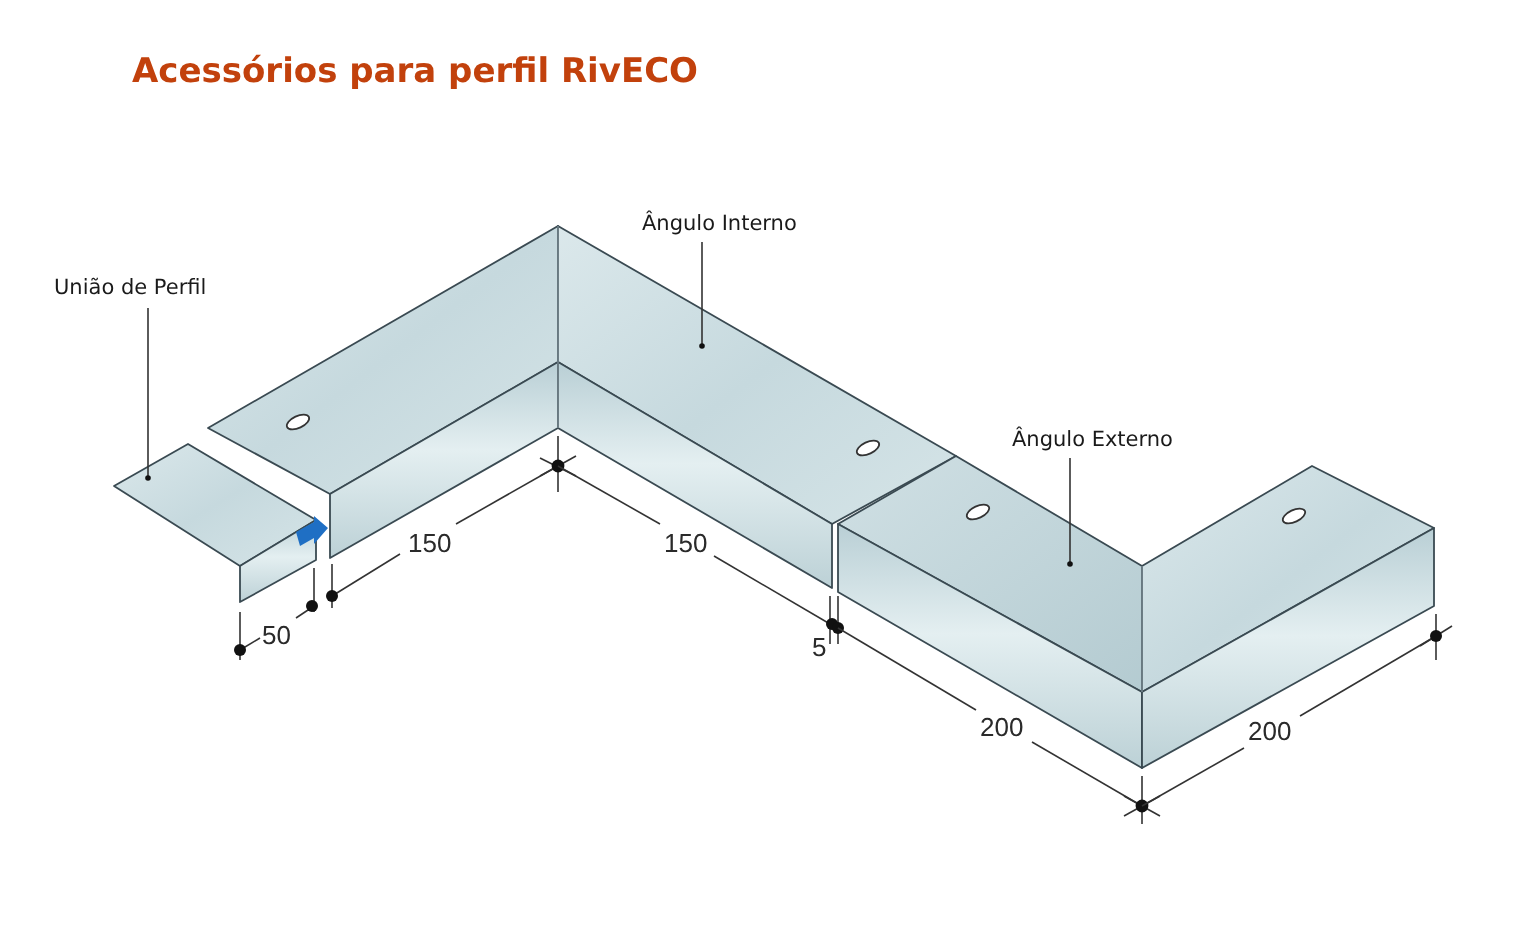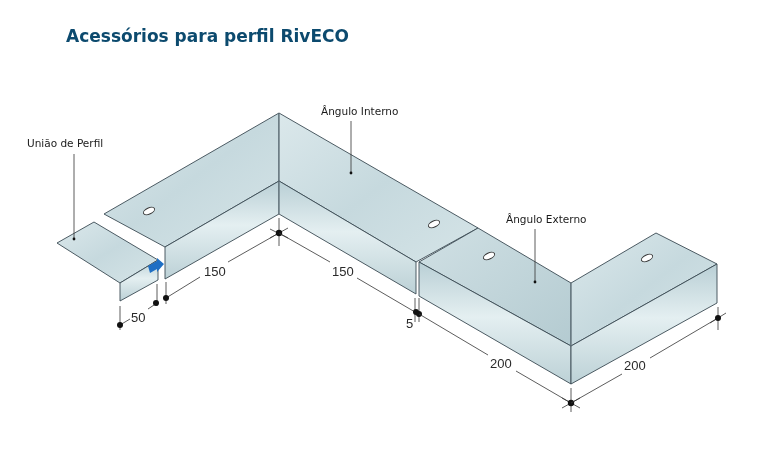--- a/index.html
+++ b/index.html
@@ -1,20 +1,20 @@
 <!DOCTYPE html>
 <html><head>
   <meta charset="utf-8">
   <style>
     html, body { margin: 0; padding: 0; background: #ffffff; }
     body { width: 767px; height: 474px; position: relative; overflow: hidden; font-family: "DejaVu Sans", sans-serif; }
     .title {
       position: absolute; left: 66px; top: 26px;
       font-family: "DejaVu Sans", sans-serif; font-weight: bold;
-      font-size: 17px; color: #0c4a6e; letter-spacing: 0px;
+      font-size: 17px; color: #c2410c; letter-spacing: 0px;
     }
     svg.diagram { position: absolute; left: 0; top: 0; }
     .lbl { font-family: "DejaVu Sans", sans-serif; font-size: 10.5px; fill: #1a1a1a; }
     .dim { font-family: "Liberation Sans", sans-serif; font-size: 13px; fill: #2a2a2a; }
     .edge { stroke: #3a4a52; stroke-width: 0.9; stroke-linejoin: round; }
     .thin { stroke: #7d8e96; stroke-width: 0.7; }
     .dline { stroke: #333; stroke-width: 0.8; fill: none; }
     .dot { fill: #111; }
   </style>
 </head>

